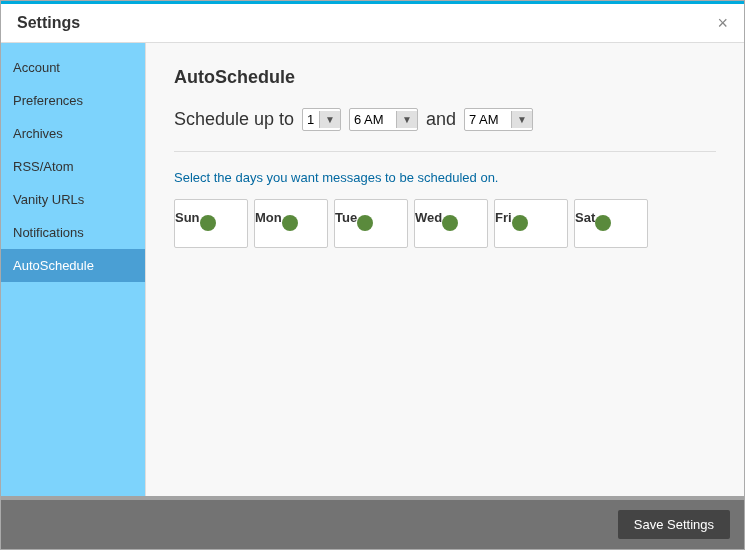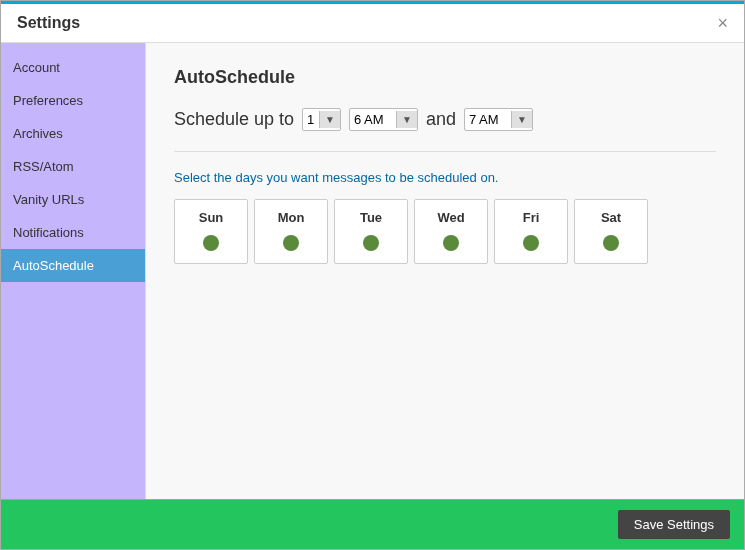--- a/index.html
+++ b/index.html
@@ -45,21 +45,21 @@
       color: #888;
       line-height: 1;
     }
     .modal-body {
       display: flex;
       flex: 1;
       overflow: hidden;
     }
     .sidebar {
       width: 145px;
-      background: #c4b5fd;
+      background: #7dd3fc;
       border-right: 1px solid #ddd;
       padding-top: 8px;
     }
     .sidebar-item {
       padding: 9px 12px;
       cursor: pointer;
       color: #333;
       font-size: 13px;
     }
     .sidebar-item.active {
@@ -128,40 +128,40 @@
     .days-grid {
       display: flex;
       gap: 6px;
     }
     .day-card {
       width: 74px;
       border: 1px solid #ccc;
       background: #fff;
       border-radius: 2px;
       display: flex;
-      flex-direction: column;
+      flex-direction: row;
       align-items: center;
       padding: 10px 0 12px 0;
       cursor: pointer;
     }
     .day-card .day-name {
       font-size: 13px;
       font-weight: bold;
       color: #333;
       margin-bottom: 10px;
     }
     .day-dot {
       width: 16px;
       height: 16px;
       border-radius: 50%;
       background: #5a8a3c;
     }
     .modal-footer {
-      background: #22c55e;
-      border-top: 1px solid #a3a3a3;
+      background: #737373;
+      border-top: 4px solid #a3a3a3;
       padding: 10px 14px;
       display: flex;
       justify-content: flex-end;
     }
     .save-btn {
       background: #444;
       color: #fff;
       border: none;
       padding: 7px 16px;
       font-size: 13px;

